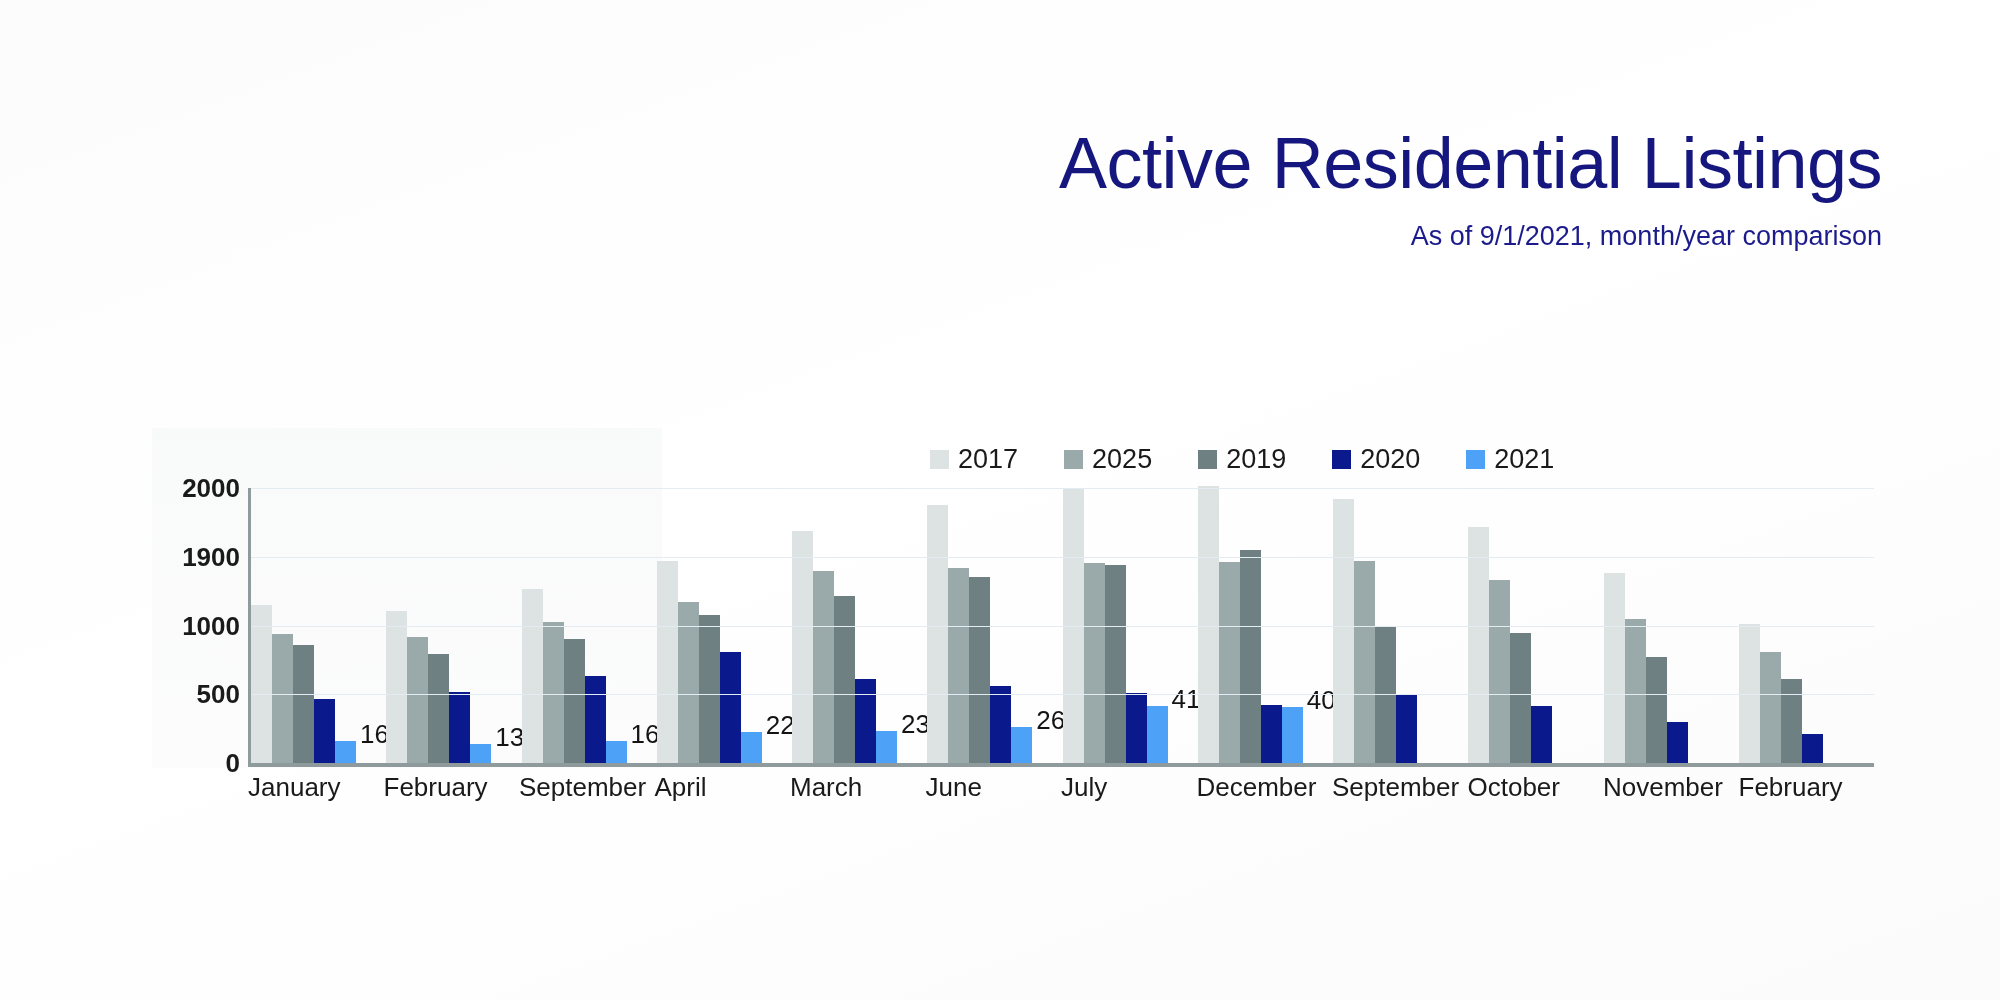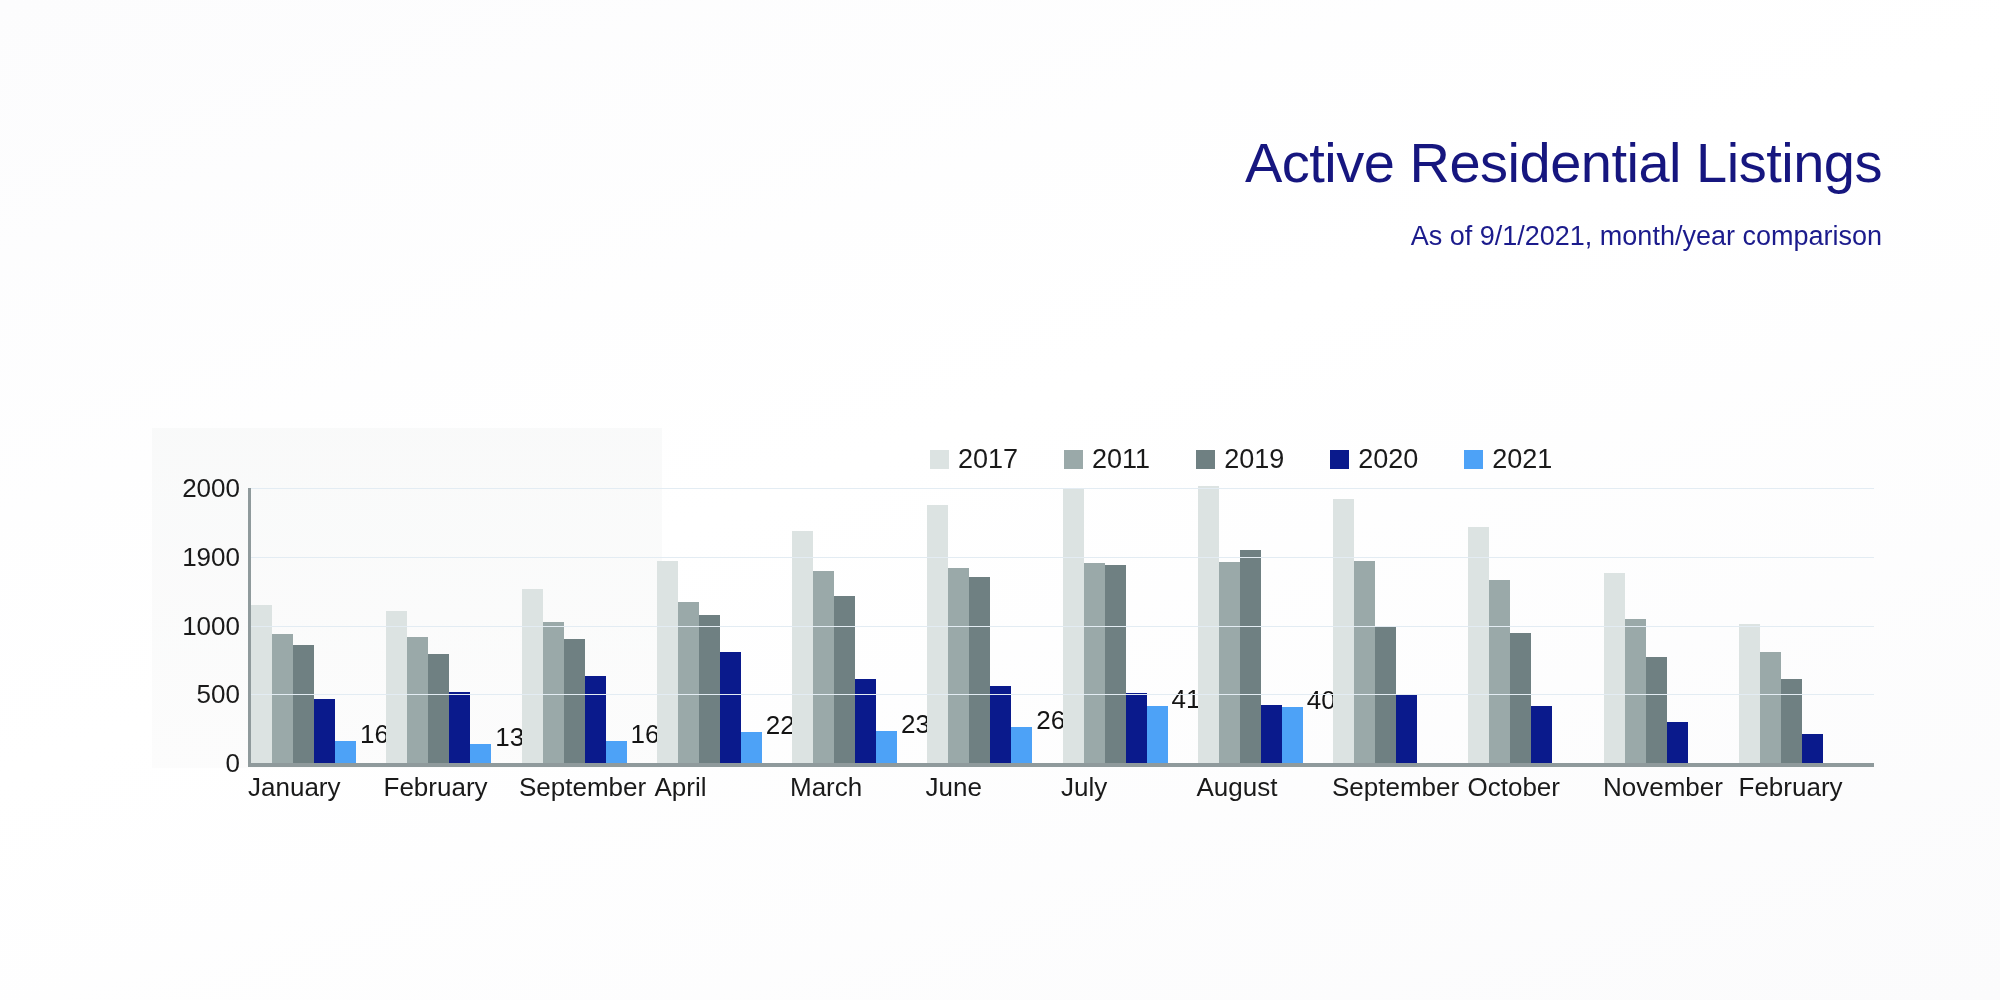--- a/index.html
+++ b/index.html
@@ -25,21 +25,21 @@
 
   
   #title-block {
     position: absolute;
     left: 0;
     top: 120px;
     width: 1882px;
     text-align: right;
   }
   #chart-title {
-    font-size: 56px;
+    font-size: 72px;
     line-height: 86px;
     color: #16167f;
     font-weight: 400;
     letter-spacing: -0.5px;
     white-space: nowrap;
   }
   #chart-subtitle {
     margin-top: 14px;
     font-size: 27px;
     line-height: 32px;
@@ -111,20 +111,21 @@
   }
   .y-tick {
     position: absolute;
     right: 0;
     transform: translateY(-50%);
     font-size: 26px;
     line-height: 26px;
     color: #1a1a1a;
     text-align: right;
     white-space: nowrap;
+    font-weight: bold;
   }
   #plot-area {
     position: absolute;
     left: 96px;
     top: 0;
     right: 0;
     height: 275px;
     border-left: 3px solid #8f9a9c;
     border-bottom: 4px solid #8f9a9c;
     box-sizing: content-box;
@@ -193,21 +194,21 @@
   <div id="chart-card">
     <div id="chart-card-bg"></div>
 
     <div id="legend">
         <div class="legend-item">
           <span class="legend-swatch" style="background: rgb(220, 227, 226);"></span>
           <span class="legend-label">2017</span>
         </div>
         <div class="legend-item">
           <span class="legend-swatch" style="background: rgb(154, 169, 169);"></span>
-          <span class="legend-label">2011</span>
+          <span class="legend-label">2025</span>
         </div>
         <div class="legend-item">
           <span class="legend-swatch" style="background: rgb(111, 128, 130);"></span>
           <span class="legend-label">2019</span>
         </div>
         <div class="legend-item">
           <span class="legend-swatch" style="background: rgb(10, 26, 140);"></span>
           <span class="legend-label">2020</span>
         </div>
         <div class="legend-item">
@@ -333,21 +334,21 @@
           <div class="gridline" style="top: 206.25px;"></div>
         </div>
       <div id="x-axis-labels">
           <div class="x-tick">January</div>
           <div class="x-tick">February</div>
           <div class="x-tick">September</div>
           <div class="x-tick">April</div>
           <div class="x-tick">March</div>
           <div class="x-tick">June</div>
           <div class="x-tick">July</div>
-          <div class="x-tick">August</div>
+          <div class="x-tick">December</div>
           <div class="x-tick">September</div>
           <div class="x-tick">October</div>
           <div class="x-tick">November</div>
           <div class="x-tick">February</div>
         </div>
     </div>
   </div>
 
 </div>
 

